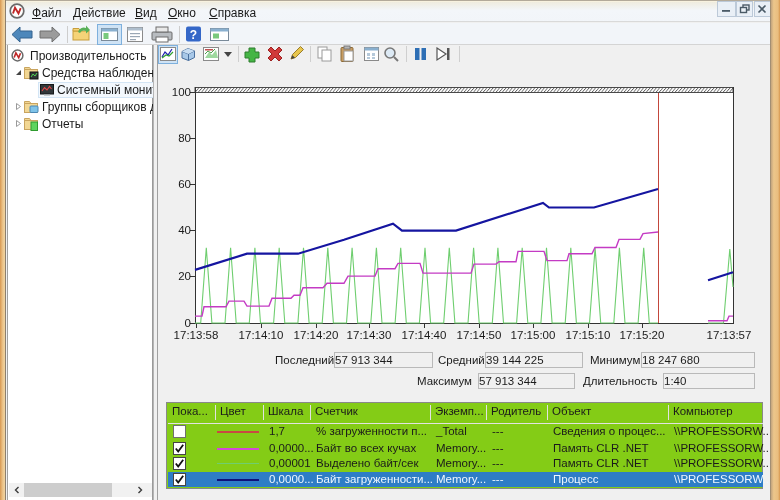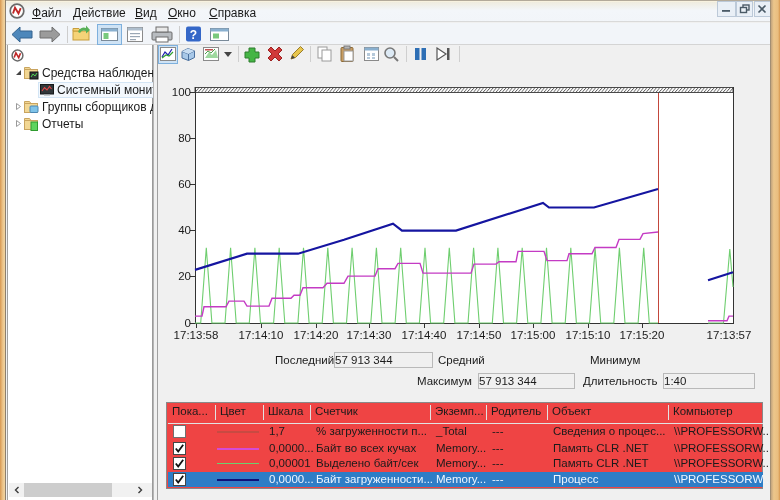--- a/index.html
+++ b/index.html
@@ -21,21 +21,21 @@
 #toolbar1 { left:6px; top:23px; width:764px; height:22px; background:#f2f5f9; border-bottom:1px solid #d4d4d4; }
 
 #tree { left:7px; top:45px; width:146px; height:455px; background:#fff; border-left:1px solid #a0a0a0; border-right:1px solid #9a9a9a; }
 #treedivider { left:153px; top:45px; width:4px; height:455px; background:#f0f0f0; border-left:1px solid #b5b5b5; }
 #rpane { left:157px; top:45px; width:613px; height:455px; background:#f0f0f0; border-left:1px solid #a0a0a0; }
 .trow { position:absolute; height:16px; line-height:16px; font-size:12px; white-space:nowrap; }
 
 .slabel { position:absolute; font-size:11.5px; color:#1b1b1b; white-space:nowrap; }
 .sbox { position:absolute; height:16px; background:#f0f0f0; border:1px solid #b9b9b9; font-size:11.5px; padding-right:4px; line-height:14px; }
 
-#legend { left:166px; top:402px; width:597px; height:87px; background:#ef4444; border:1px solid #898989; }
+#legend { left:166px; top:402px; width:597px; height:87px; background:#84cc16; border:1px solid #898989; }
 .lhead { position:absolute; top:2px; height:17px; font-size:11.5px; color:#1b1b1b; white-space:nowrap; }
 .lsep { position:absolute; top:2px; width:1px; height:15px; background:#e2e2e2; }
 .lrow { position:absolute; left:1px; width:595px; height:15.5px; font-size:11.5px; white-space:nowrap; }
 .lcell { position:absolute; top:1px; }
 .cb { position:absolute; left:5px; top:1px; }
 .lline { position:absolute; top:7px; height:2px; }
 </style>
 </head>
 <body>
 <div id="win">
@@ -98,20 +98,21 @@
       <rect x="204.5" y="5.5" width="18" height="3" fill="#8ab0cf"></rect>
       <rect x="207" y="10.5" width="6" height="5" fill="#79c97c"></rect>
     </svg>
   </div>
 
   <div id="tree" class="abs">
     <svg class="abs" style="left:3px;top:4px" width="13" height="13" viewBox="0 0 13 13">
       <circle cx="6.5" cy="6.5" r="5.4" fill="#fff" stroke="#6a6a6a" stroke-width="1.5"></circle>
       <path d="M3.2 8.6 L4.9 3.9 L7.7 8.6 L9.5 4.2" stroke="#c02828" stroke-width="1.6" fill="none"></path>
     </svg>
+    <div class="trow" style="left:22px;top:3px">Производительность</div>
     <svg class="abs" style="left:7px;top:24px" width="7" height="7" viewBox="0 0 7 7">
         <path d="M6 1 L6 6 L1 6 Z" fill="#444"></path>
       </svg>
     <svg class="abs" style="left:16px;top:21px" width="15" height="14" viewBox="0 0 15 14">
       <rect x="0.5" y="3.5" width="13" height="9" fill="#f2d794" stroke="#c9a45f"></rect>
       <path d="M0.5 3.5 l0 -2 5 0 1.5 2z" fill="#f2d794" stroke="#c9a45f"></path>
       <rect x="6" y="6" width="8" height="7" fill="#2e3436" stroke="#111"></rect>
       <path d="M7 11 l2 -3 2 2 2 -3" stroke="#4fd04f" stroke-width="1" fill="none"></path>
     </svg>
     <div class="trow" style="left:34px;top:20px">Средства наблюдения</div>
@@ -262,21 +263,23 @@
     <polyline fill="none" stroke="#c43bc4" stroke-width="1.4" points="195,316.1 202,316.1 204,306.8 226,306.8 229,301.1 244,301.1 247,306.1 269,306.1 272,298.3 291,298.3 294,295.3 300,295.3 303,287.7 323,287.7 327,283.3 344,283.3 348,276.1 375,276.1 378,268.7 395,268.7 398,263.4 420,263.4 423,273.1 471,273.1 474,264.1 496,264.1 499,261.8 516,261.8 518,251.4 544,251.4 547,260.6 567,260.6 569,253.7 592,253.7 595,247.5 616,247.5 619,239.4 640,239.4 643,233.6 658,232.0"></polyline>
     <polyline fill="none" stroke="#c43bc4" stroke-width="1.4" points="708,320.7 727,320.7 729,316.1 733,316.1"></polyline>
     <polyline fill="none" stroke="#1515a0" stroke-width="2.2" points="195,269.9 247,253.7 298,253.7 344,239.8 393,223.7 402,230.6 456,230.6 543,202.9 549,207.5 594,207.5 658,189.0"></polyline>
     <polyline fill="none" stroke="#1515a0" stroke-width="2.2" points="708,280.3 733,272.2"></polyline>
     <line x1="658.5" y1="93" x2="658.5" y2="323" stroke="#c3473c" stroke-width="1" shape-rendering="crispEdges"></line>
   </svg>
 
   <div class="slabel" style="left:275px;top:354px">Последний</div>
   <div class="sbox" style="left:334px;top:352px;width:99px">57 913 344</div>
   <div class="slabel" style="left:438px;top:354px">Средний</div>
+  <div class="sbox" style="left:485px;top:352px;width:98px">39 144 225</div>
   <div class="slabel" style="left:590px;top:354px">Минимум</div>
+  <div class="sbox" style="left:641px;top:352px;width:114px">18 247 680</div>
   <div class="slabel" style="left:417px;top:375px">Максимум</div>
   <div class="sbox" style="left:478px;top:373px;width:97px">57 913 344</div>
   <div class="slabel" style="left:583px;top:375px">Длительность</div>
   <div class="sbox" style="left:663px;top:373px;width:92px">1:40</div>
 
   <div id="legend" class="abs">
     <div class="lhead" style="left:5px">Пока...</div>
     <div class="lhead" style="left:53px">Цвет</div>
     <div class="lhead" style="left:101px">Шкала</div>
     <div class="lhead" style="left:148px">Счетчик</div>

